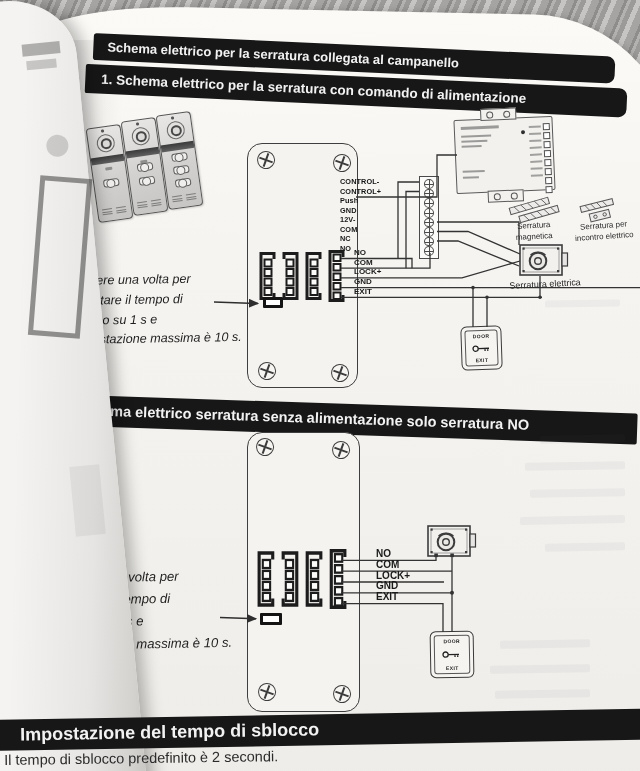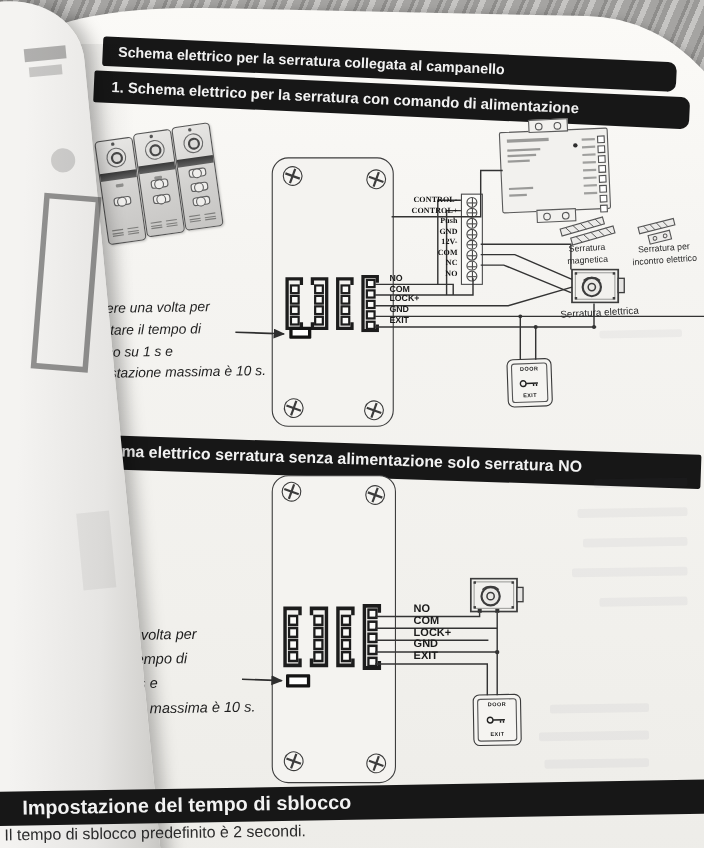--- a/index.html
+++ b/index.html
@@ -73,21 +73,21 @@
   #board .terms{position:absolute;right:2px;top:6px;display:flex;flex-direction:column;gap:2px;}
   #board .terms i{width:5px;height:5px;border:1px solid #4f4f4f;background:#fff;display:block;}
   #board .tlbls{position:absolute;right:11px;top:8px;display:flex;flex-direction:column;gap:5px;}
   #board .tlbls i{width:12px;height:2px;background:#a0a09e;display:block;}
   
   #tstrip{position:absolute;left:419px;top:176px;width:18px;height:77px;border:1px solid #4a4a4a;
     background:#fbfbf9;display:flex;flex-direction:column;justify-content:space-between;padding:2px 0;z-index:2;}
   #tstrip .term{width:8px;height:8px;border:1px solid #4a4a4a;border-radius:50%;margin:0 auto;position:relative;}
   #tstrip .term::before{content:"";position:absolute;left:0;right:0;top:50%;height:1px;background:#4a4a4a;}
   #tstrip .term::after{content:"";position:absolute;top:0;bottom:0;left:50%;width:1px;background:#4a4a4a;}
-  #tlabels{position:absolute;left:352px;top:177px;width:64px;text-align:right;z-index:4;font-family:Liberation Serif, serif;}
+  #tlabels{position:absolute;left:340px;top:177px;width:64px;text-align:left;z-index:4;}
   #tlabels span{display:block;font-size:7.3px;font-weight:bold;line-height:9.55px;color:#151515;letter-spacing:.1px;}
   
   #harness1{position:absolute;left:354px;top:248px;width:40px;z-index:4;}
   #harness1 span{display:block;font-size:8px;font-weight:bold;line-height:9.7px;color:#1a1a1a;}
   #harness2{position:absolute;left:376px;top:549px;width:48px;z-index:4;}
   #harness2 span{display:block;font-size:10px;font-weight:600;line-height:10.8px;color:#1a1a1a;}
   
   .locklbl{position:absolute;text-align:center;color:#2a2a2a;z-index:4;}
   #maglbl{left:501px;top:221px;width:66px;font-size:8px;line-height:1.35;transform:rotate(-3deg);}
   #strikelbl{left:566px;top:221px;width:76px;font-size:8px;line-height:1.35;transform:rotate(-4deg);}

